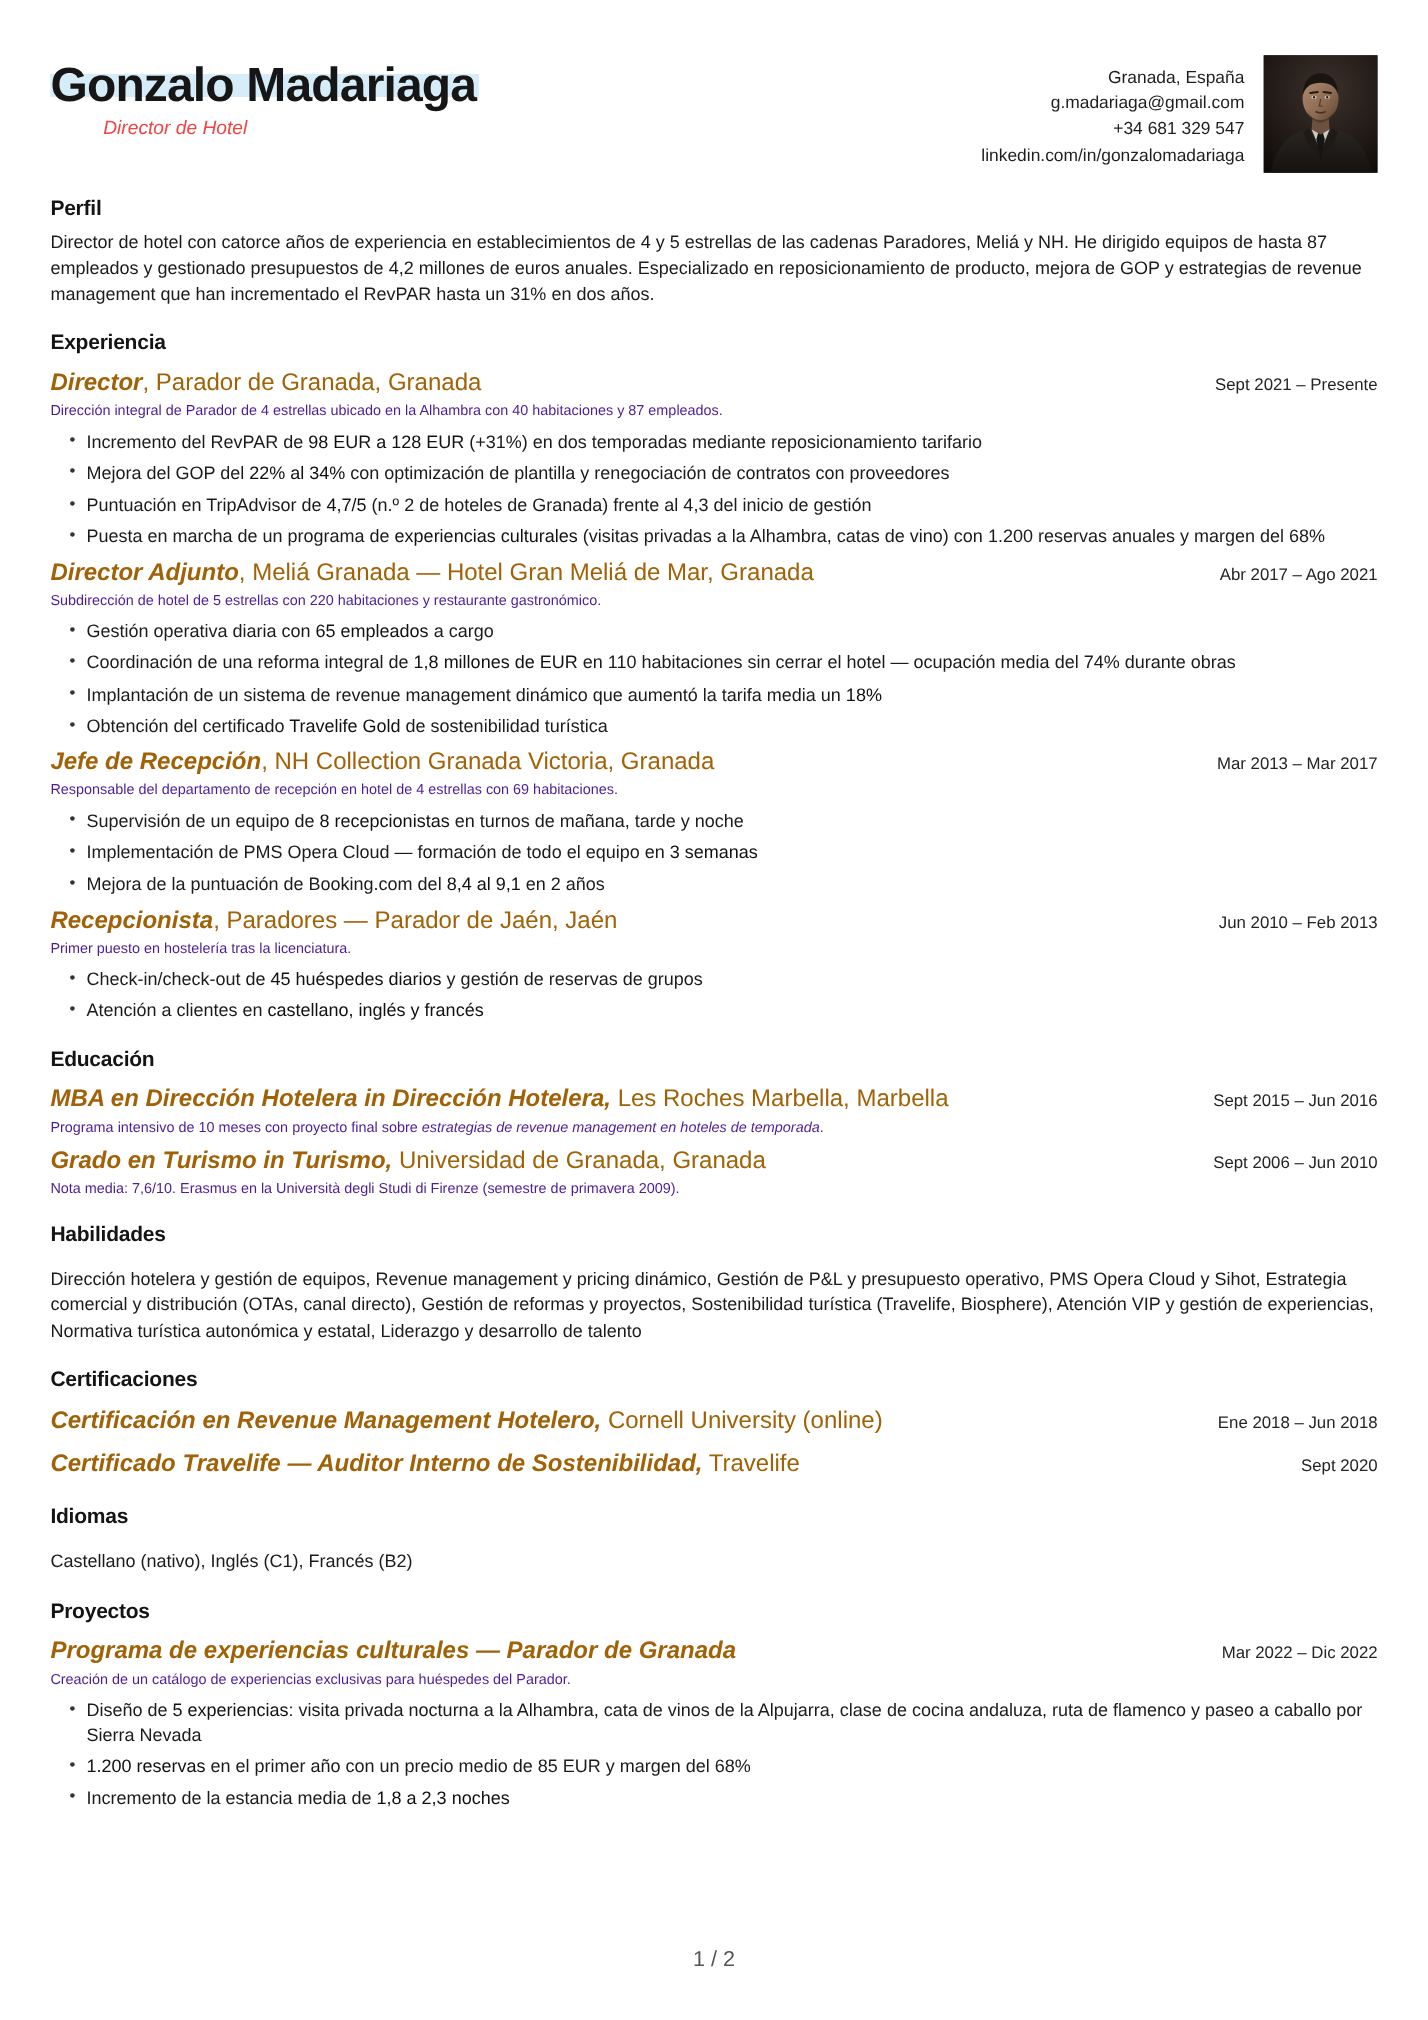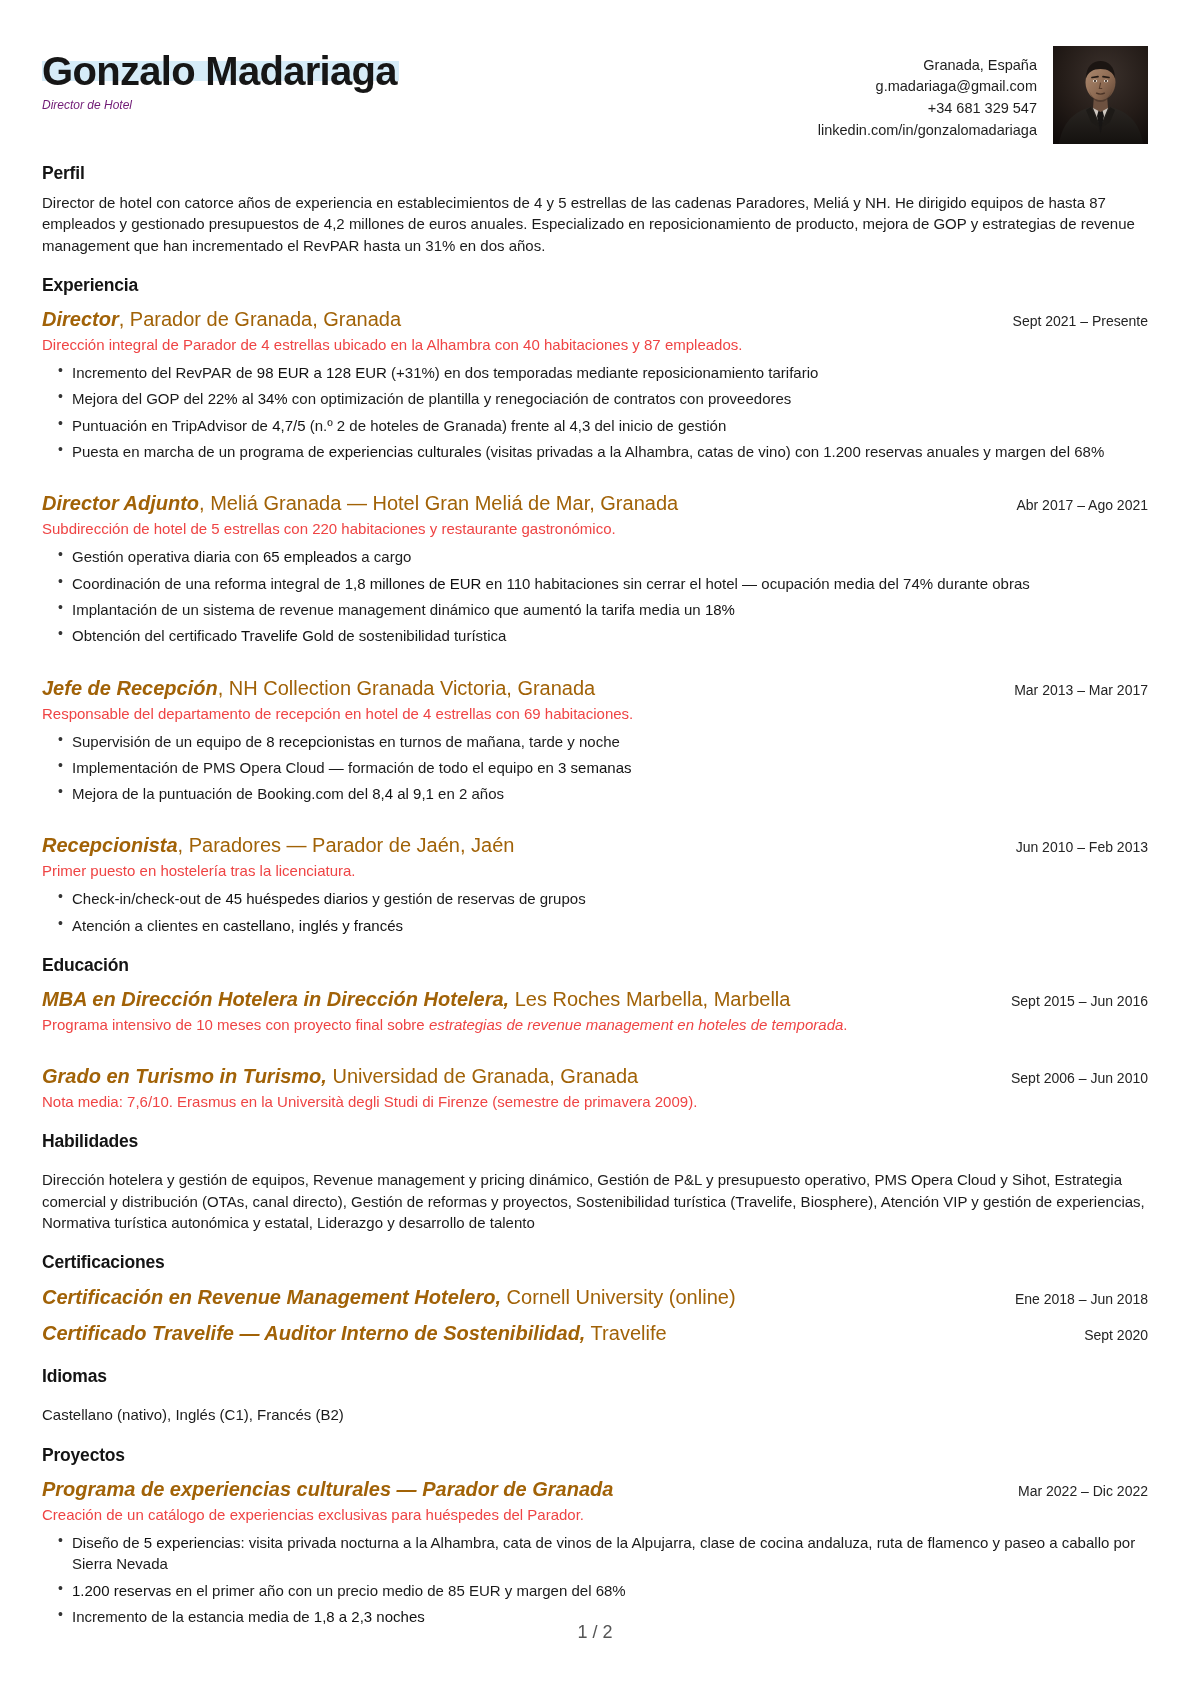--- a/index.html
+++ b/index.html
@@ -42,23 +42,24 @@
     line-height: 1.08;
     display: inline;
     background: linear-gradient(to bottom,
         rgba(0,0,0,0) 0%, rgba(0,0,0,0) 28%,
         #d6ecf8 28%, #d6ecf8 72%,
         rgba(0,0,0,0) 72%, rgba(0,0,0,0) 100%);
     padding-right: 2px;
   }
   .headline {
     font-style: italic;
-    font-size: 12px;
-    color: #701a75;
+    font-size: 16px;
+    color: #ef4444;
     margin-top: 4px;
+    margin-left: 44px;
   }
 
   .header-right {
     display: flex;
     align-items: center;
     gap: 16px;
   }
   .contact {
     text-align: right;
     font-size: 14.5px;
@@ -105,21 +106,21 @@
 
   
   .para {
     font-size: 15px;
     line-height: 1.42;
     color: #1b1b1b;
     text-align: left;
   }
 
   
-  .entry { margin-top: 28px; }
+  .entry { margin-top: 6px; }
   .entry:first-child { margin-top: 2px; }
 
   .entry-head {
     display: flex;
     align-items: baseline;
     justify-content: space-between;
     gap: 18px;
   }
   .entry-title {
     font-size: 20px;
@@ -130,22 +131,22 @@
     font-weight: bold;
     font-style: italic;
   }
   .entry-date {
     font-size: 14px;
     color: #242424;
     white-space: nowrap;
     flex: 0 0 auto;
   }
   .entry-sub {
-    font-size: 15px;
-    color: #ef4444;
+    font-size: 12px;
+    color: #4c1d95;
     margin-top: 1px;
     line-height: 1.4;
   }
 
   ul.bullets {
     list-style: none;
     margin: 7px 0 0 0;
     padding: 0;
   }
   ul.bullets li {

